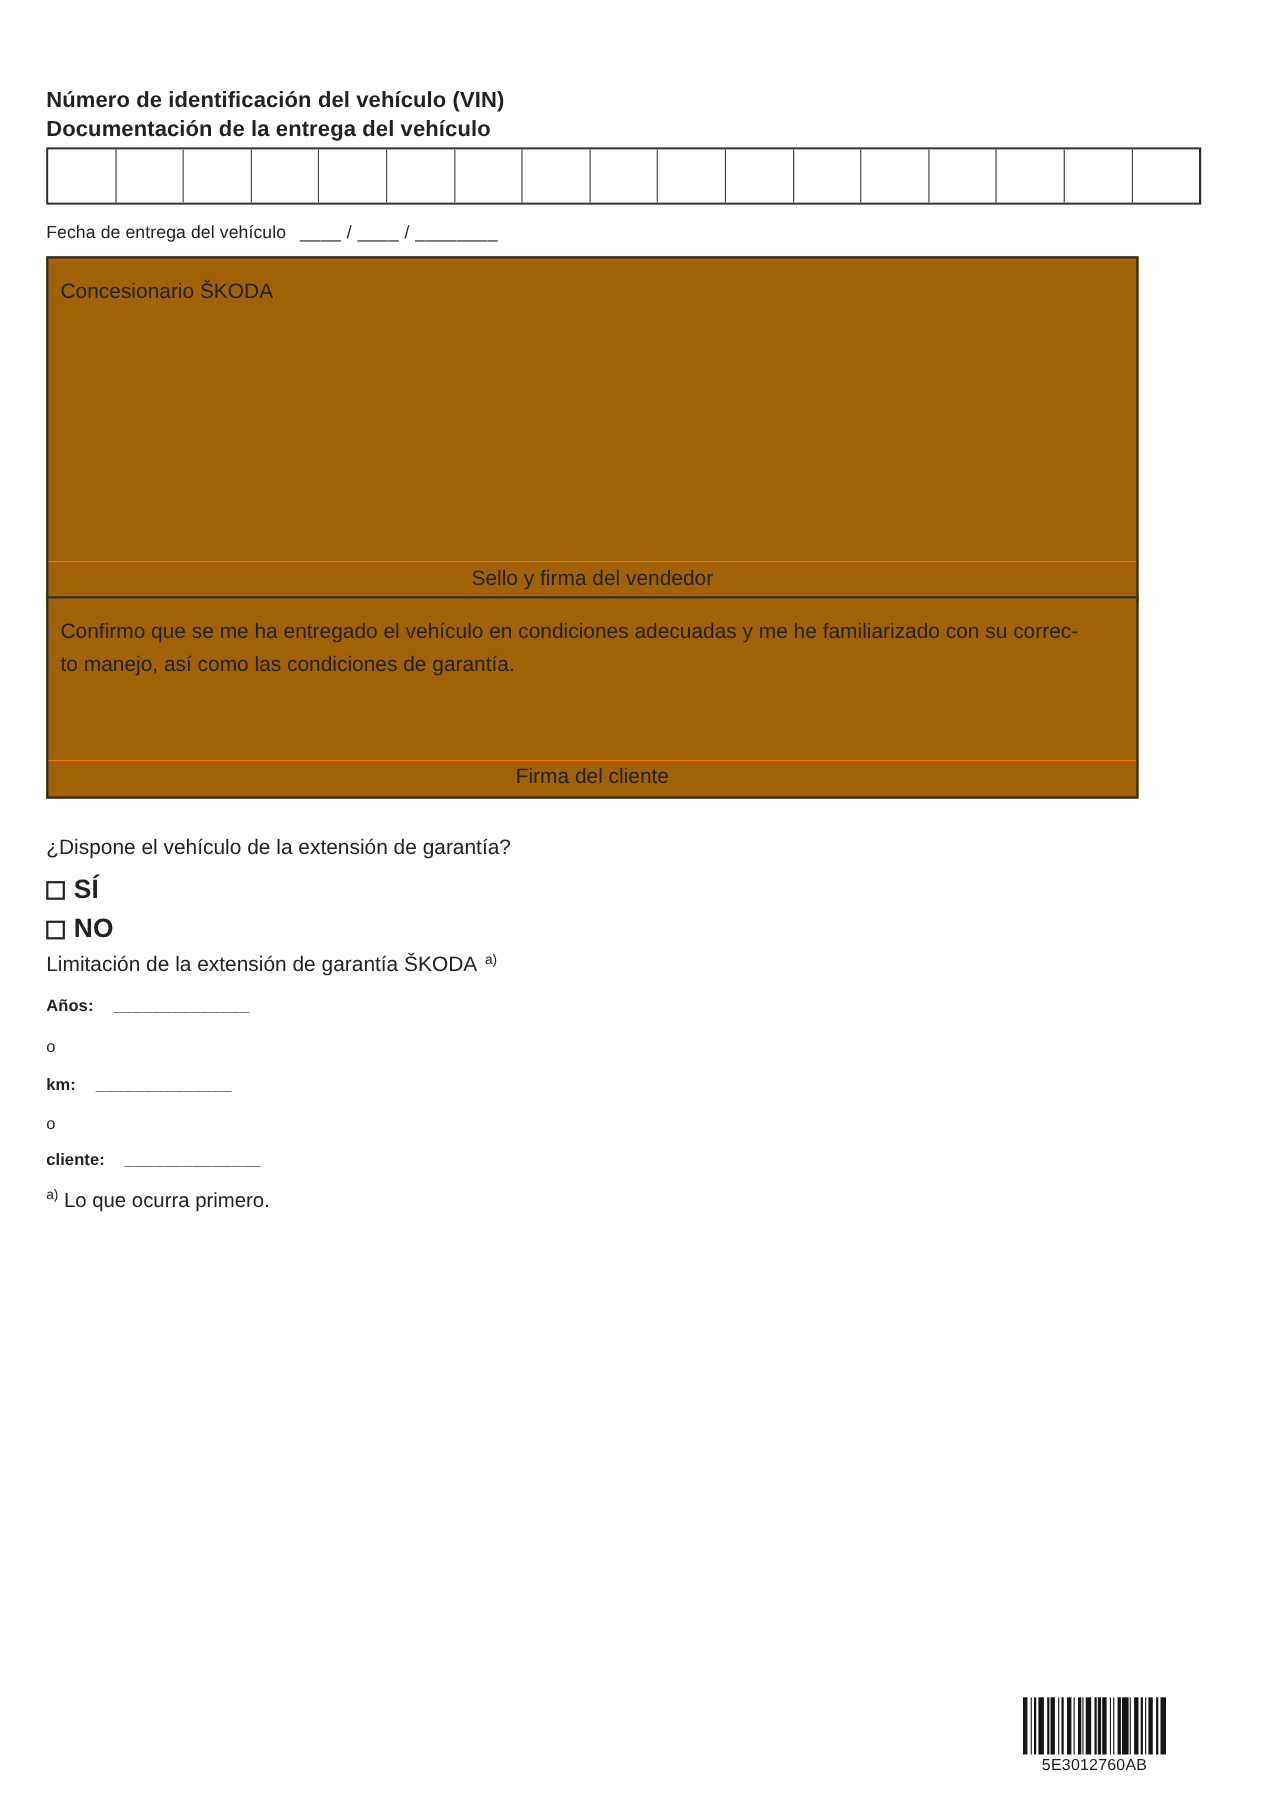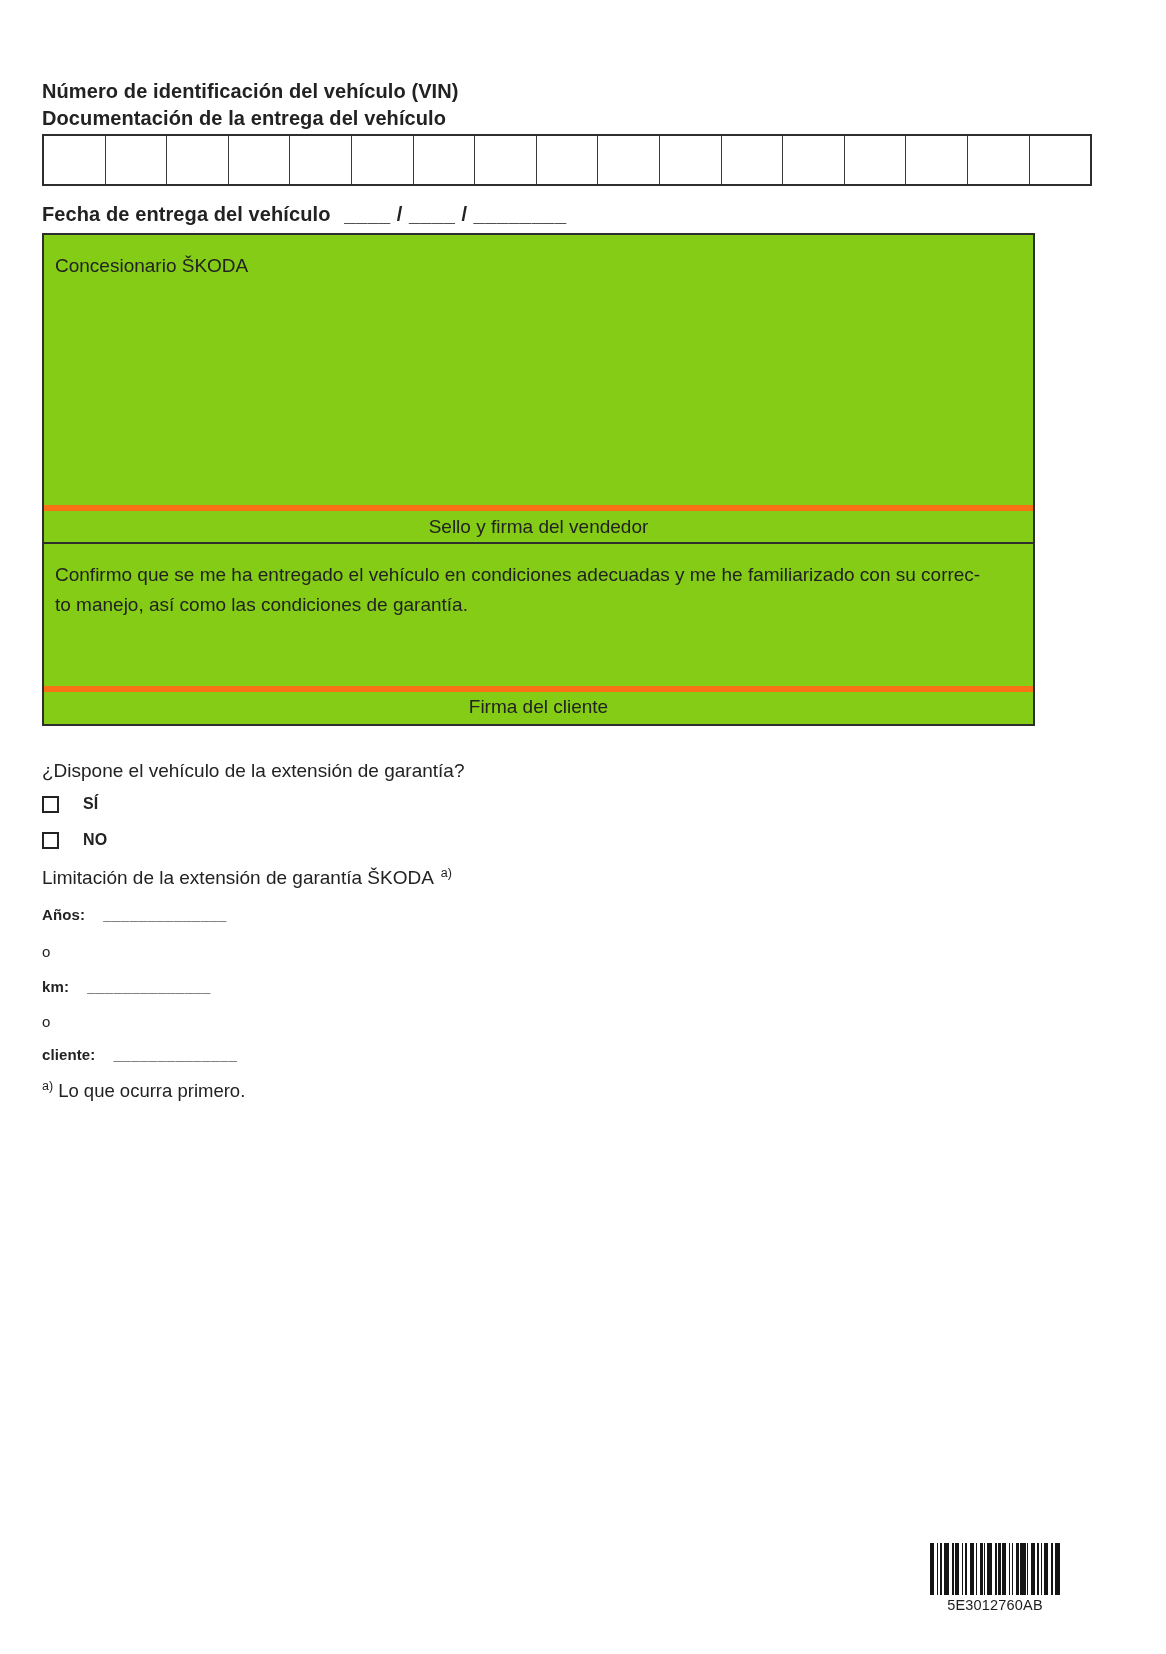--- a/index.html
+++ b/index.html
@@ -31,40 +31,40 @@
     display: flex;
     border: 2px solid #2e2e2e;
     background: #fff;
   }
   .vin-cell { flex: 1 1 0; background: #fff; }
   .vin-cell + .vin-cell { border-left: 1px solid #3a3a3a; }
   .fecha {
     position: absolute;
     left: 42px;
     top: 203px;
-    font-size: 20px;
-    font-weight: 700;
+    font-size: 16px;
+    font-weight: 400;
     letter-spacing: 0.1px;
   }
   .fecha .blanks { margin-left: 8px; letter-spacing: 0.5px; }
   .box {
     position: absolute;
     left: 42px;
     width: 993px;
     border: 2px solid #2e2e2e;
-    background: #84cc16;
+    background: #a16207;
     display: flex;
     flex-direction: column;
   }
   .dealer-box { top: 233px; height: 314px; }
   .customer-box { top: 542px; height: 184px; }
   .box-body { flex: 1 1 auto; padding: 16px 11px 0 11px; font-size: 19px; line-height: 30px; }
   .box-body .wrap-line { white-space: nowrap; }
   .box-footer {
-    border-top: 6px solid #f97316;
+    border-top: 1px solid #f97316;
     text-align: center;
     font-size: 19px;
     padding: 4px 0 6px 0;
   }
   .dealer-box .box-footer { padding: 5px 0 7px 0; }
   .text-line { position: absolute; left: 42px; font-size: 19px; }
   .question { top: 760px; }
   .limitation { top: 867px; }
   .check-row {
     position: absolute;
@@ -75,21 +75,21 @@
   .row-yes { top: 795px; }
   .row-no { top: 831px; }
   .checkbox {
     width: 17px;
     height: 17px;
     border: 2.5px solid #232323;
     background: #fff;
     display: inline-block;
     flex: 0 0 auto;
   }
-  .check-label { font-size: 16px; font-weight: 700; margin-left: 24px; letter-spacing: 0.2px; }
+  .check-label { font-size: 24px; font-weight: 700; margin-left: 8px; letter-spacing: 0.2px; }
   .fn-ref { font-size: 12.5px; vertical-align: super; line-height: 0; }
   .limitation .fn-ref { margin-left: 7px; }
   .field-row { position: absolute; left: 42px; font-size: 15px; }
   .row-anos { top: 906px; }
   .row-o1 { top: 943px; }
   .row-km { top: 978px; }
   .row-o2 { top: 1013px; }
   .row-millas { top: 1046px; }
   .field-label { font-weight: 700; letter-spacing: 0.1px; }
   .blank-line { font-weight: 700; margin-left: 14px; letter-spacing: 0.5px; }

